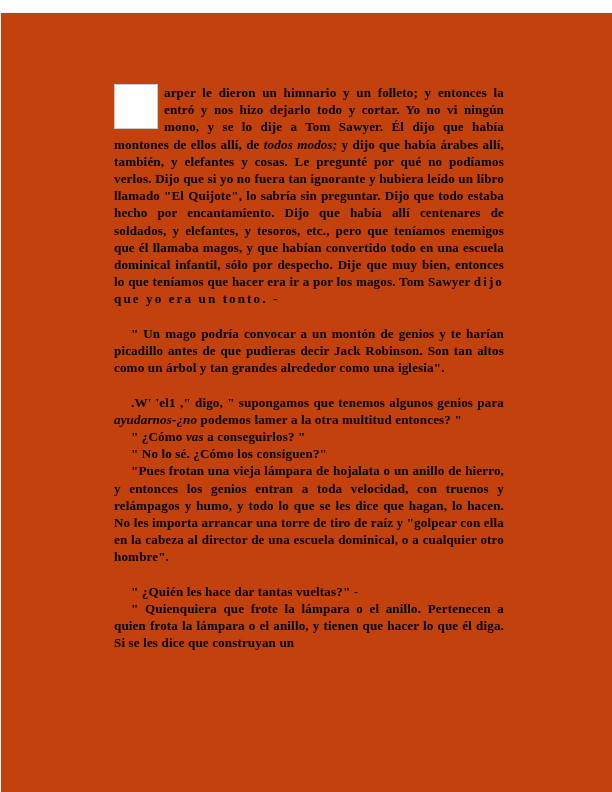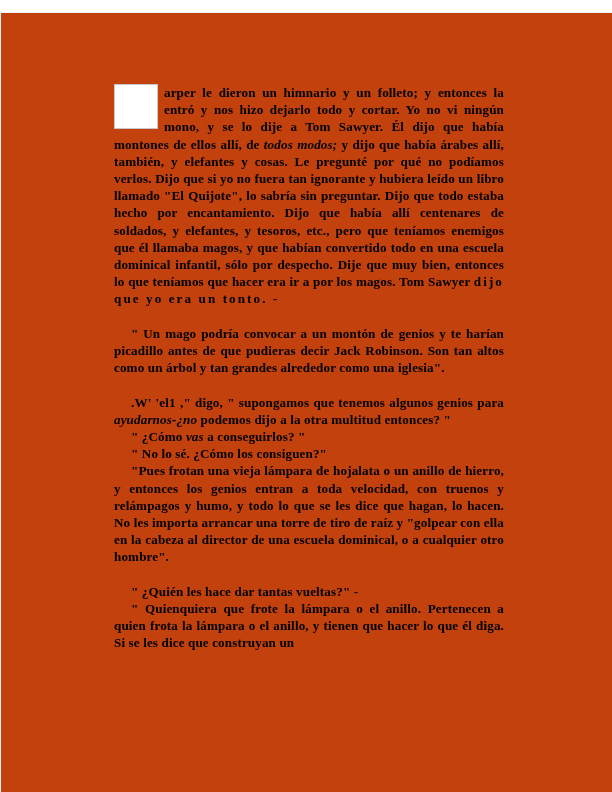--- a/index.html
+++ b/index.html
@@ -86,21 +86,21 @@
 
     <p class="body-par">
       <span class="figure-placeholder"></span><span>arper le dieron un himnario y un folleto; y entonces la entró y nos hizo dejarlo todo y cortar. Yo no vi ningún mono, y se lo dije a Tom Sawyer. Él dijo que había montones de ellos allí, de </span><em class="it">todos modos;</em><span> y dijo que había árabes allí, también, y elefantes y cosas. Le pregunté por qué no podíamos verlos. Dijo que si yo no fuera tan ignorante y hubiera leído un libro llamado "El Quijote", lo sabría sin preguntar. Dijo que todo estaba hecho por encantamiento. Dijo que había allí centenares de soldados, y elefantes, y tesoros, etc., pero que teníamos enemigos que él llamaba magos, y que habían convertido todo en una escuela dominical infantil, sólo por despecho. Dije que muy bien, entonces lo que teníamos que hacer era ir a por los magos. Tom Sawyer </span><span class="wide">dijo que yo era un tonto. -</span>
     </p>
 
     <p class="body-par indent gap">
       <span>" Un mago podría convocar a un montón de genios y te harían picadillo antes de que pudieras decir Jack Robinson. Son tan altos como un árbol y tan grandes alrededor como una iglesia".</span>
     </p>
 
     <p class="body-par indent gap">
-      <span>.W' 'el1 ," digo, " supongamos que tenemos algunos genios para </span><em class="it">ayudarnos-¿no</em><span> podemos dijo a la otra multitud entonces? "</span>
+      <span>.W' 'el1 ," digo, " supongamos que tenemos algunos genios para </span><em class="it">ayudarnos-¿no</em><span> podemos lamer a la otra multitud entonces? "</span>
     </p>
 
     <p class="body-par indent no-justify">
       <span>" ¿Cómo </span><em class="it">vas</em><span> a conseguirlos? "</span>
     </p>
 
     <p class="body-par indent no-justify">
       <span>" No lo sé. ¿Cómo los consiguen?"</span>
     </p>
 

